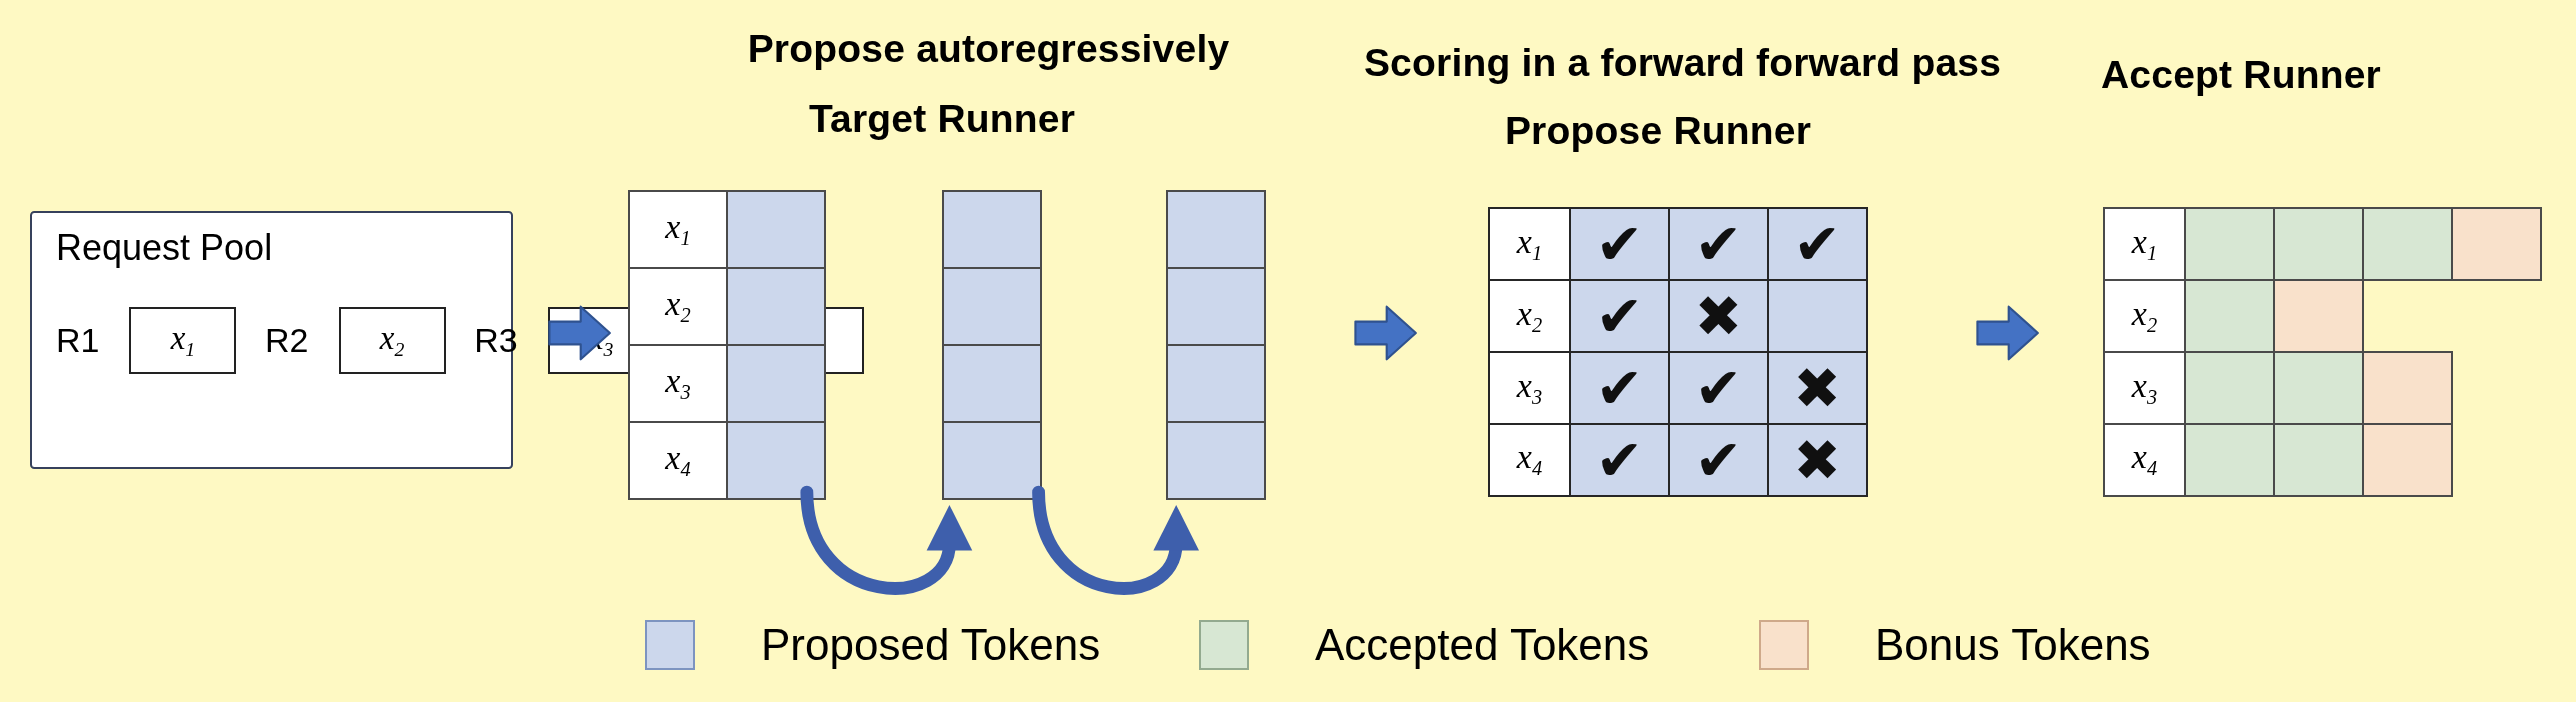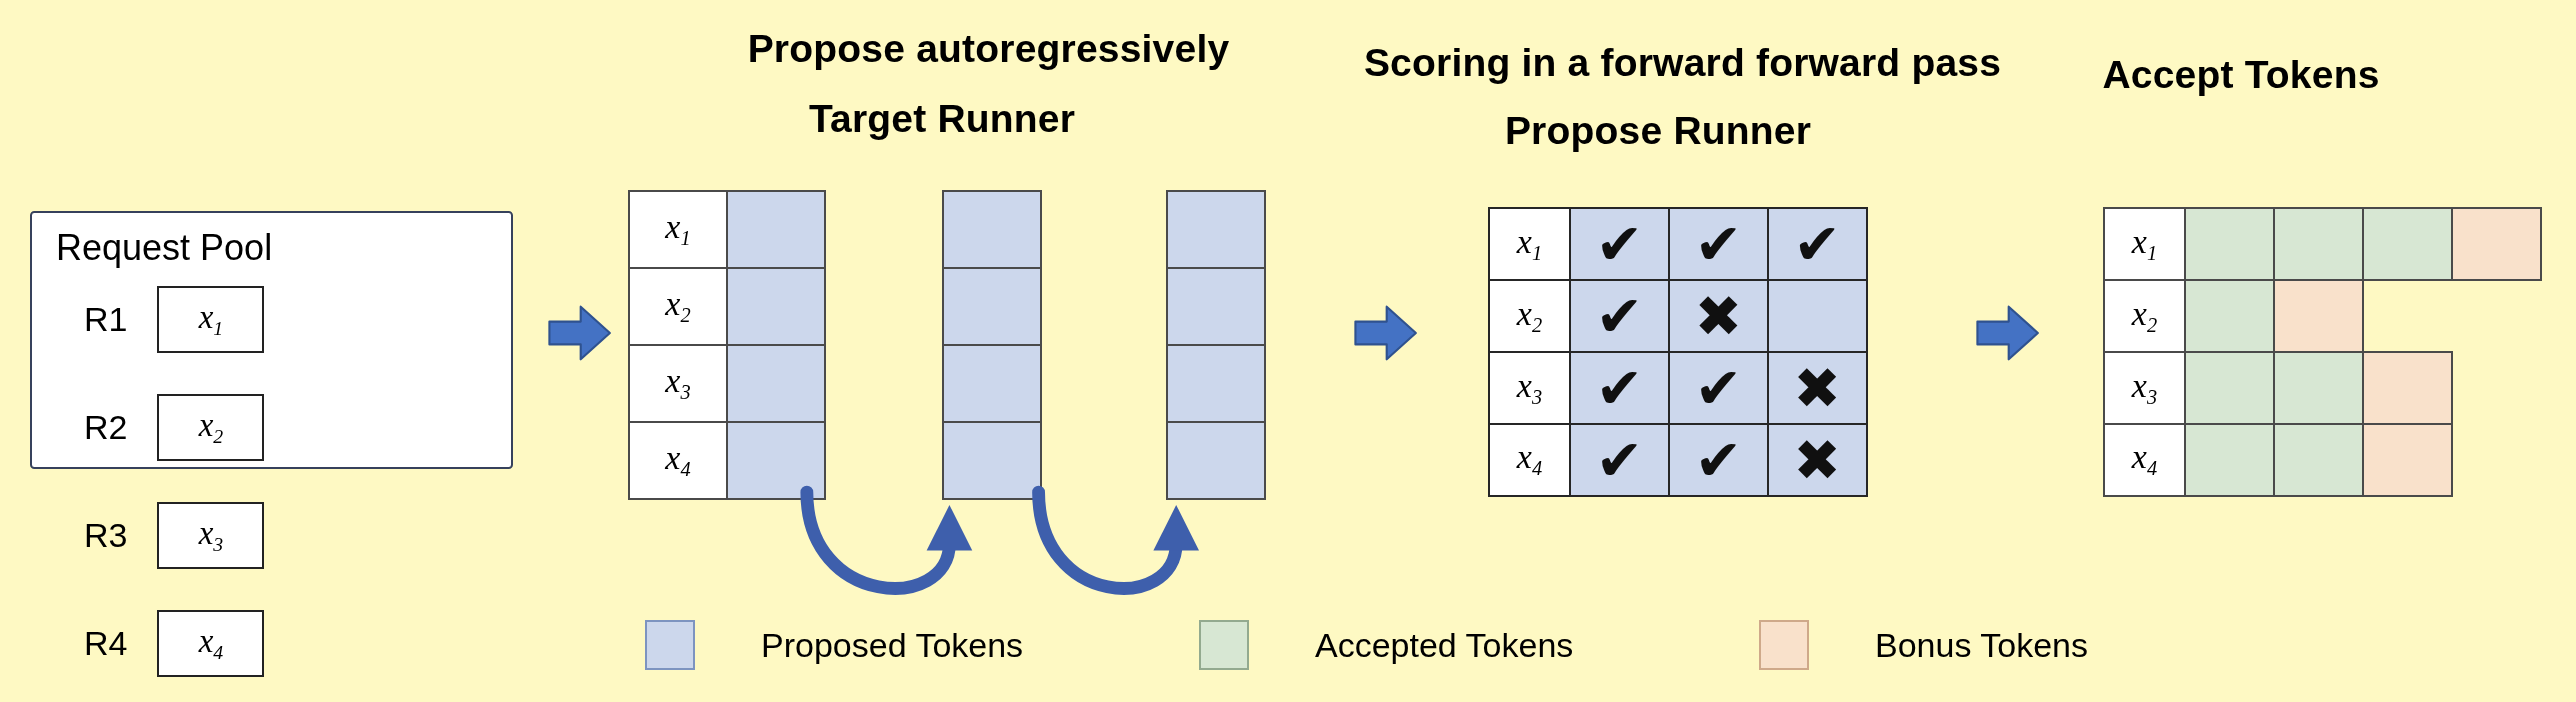--- a/index.html
+++ b/index.html
@@ -26,48 +26,48 @@
   .cell.bonus    { background: var(--bonus); }
   .cell.mark { font-family: "DejaVu Sans", sans-serif; font-size: 57px; font-weight: 700; color: #101010; }
 
   #target-grid .cell { width: 101px; height: 74px; border-color: #262626; }
   #target-grid .cell.label { width: 83px; }
   #accept-grid .cell { width: 91px; height: 74px; }
   #accept-grid .cell.label { width: 83px; }
 
   .request-pool { position: absolute; left: 30px; top: 211px; width: 483px; height: 258px; border: 2.1px solid #36415c; border-radius: 4.3px; background: #fff; padding-left: 12px; }
   .pool-title { position: absolute; left: 24px; top: 14.3px; font-size: 36px; font-weight: 400; }
-  .pool-items { position: absolute; left: 24px; top: 73px; width: 436px; display: grid; grid-template-columns: 1fr; row-gap: 41px; column-gap: 28.6px; margin-left: 28px; }
+  .pool-items { position: absolute; left: 24px; top: 94px; width: 436px; display: grid; grid-template-columns: 1fr 1fr 1fr 1fr; row-gap: 41px; column-gap: 28.6px; }
   .pool-item { display: flex; align-items: center; gap: 30px; }
   .pool-id { font-size: 34px; }
   .pool-box { width: 107px; height: 67px; border: 2.1px solid #222; display: flex; align-items: center; justify-content: center; background: #fff; }
   .pool-box .token { font-size: 33px; }
 
   .block-arrow, .curve-arrows { position: absolute; }
 
   .legend-item { position: absolute; top: 620px; display: flex; align-items: center; gap: 66px; }
   .legend-item.i0 { left: 645px; }
   .legend-item.i1 { left: 1199px; }
   .legend-item.i2 { left: 1744px; padding-left: 15px; }
   .swatch { width: 50px; height: 50px; border: 2.1px solid #808080; }
   .swatch.proposed { background: var(--proposed); border-color: #7d94c0; }
   .swatch.accepted { background: var(--accepted); border-color: #93aa8f; }
   .swatch.bonus    { background: var(--bonus); border-color: #cfa98a; }
-  .legend-label { font-size: 34px; font-weight: 500; text-align: center; }
+  .legend-label { font-size: 44px; font-weight: 500; text-align: center; }
 </style>
 </head>
 <body>
 
 <div class="canvas">
 
   <div class="title" style="left:703px;top:27px;width:571px">Propose autoregressively</div>
   <div class="title" style="left:728px;top:97px;width:428px">Target Runner</div>
   <div class="title" style="left:1361px;top:41px;width:643px">Scoring in a forward forward pass</div>
   <div class="title" style="left:1444px;top:109px;width:428px">Propose Runner</div>
-  <div class="title" style="left:1991px;top:53px;width:500px">Accept Tokens</div>
+  <div class="title" style="left:1991px;top:53px;width:500px">Accept Runner</div>
 
   <div class="request-pool">
     <div class="pool-title">Request Pool</div>
     <div class="pool-items" id="pool-items">
         <div class="pool-item">
           <span class="pool-id">R1</span>
           <div class="pool-box">
             <span class="token"><i>x</i><sub>1</sub></span>
           </div>
         </div>

